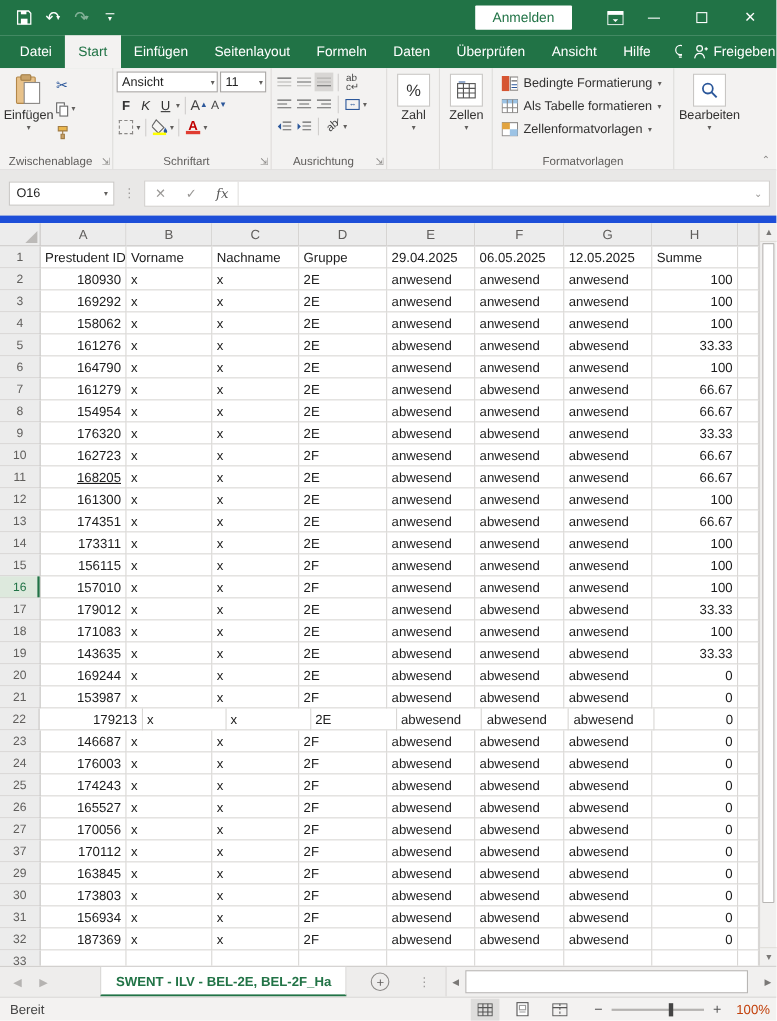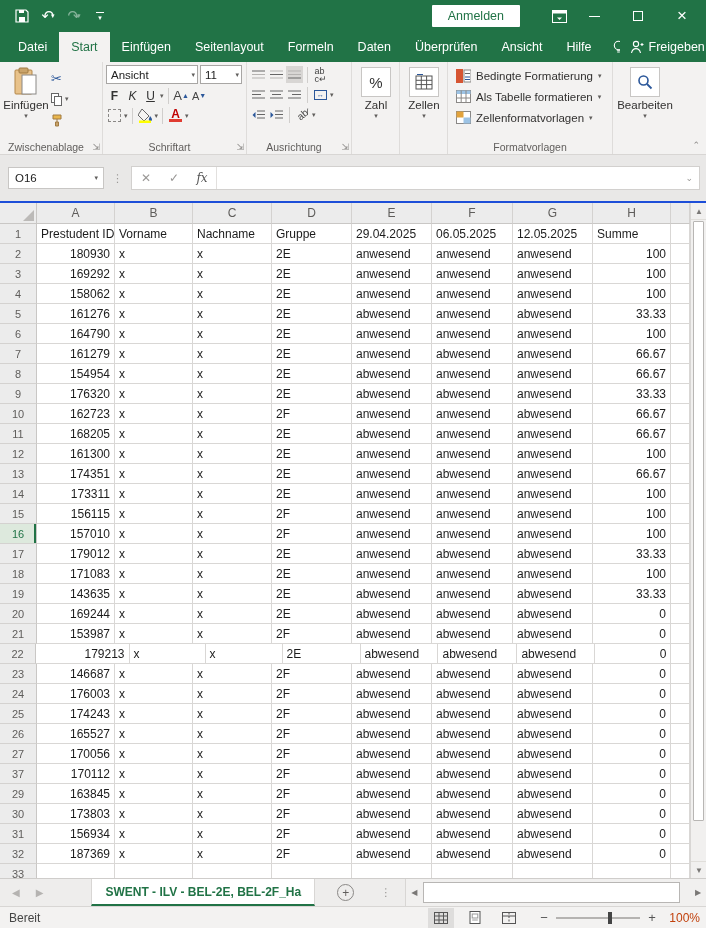--- a/index.html
+++ b/index.html
@@ -49,21 +49,21 @@
     font-size:11.5px; color:#222; padding:0 2px 0 4px; }
   .combo .caret { margin-left:auto; padding-left:4px; }
   .iconrow { display:flex; align-items:center; gap:1px; margin-top:3px; }
   .ibtn { min-width:17px; height:17px; display:flex; align-items:center; justify-content:center; color:#444; }
   .sep-v { width:1px; height:16px; background:#d0cecc; margin:0 3px; }
   .fk { font-size:12px; color:#333; width:14px; text-align:center; }
   .stylebtn { display:flex; align-items:center; gap:5px; font-size:11.5px; color:#323130; height:21px; padding:0 2px; white-space:nowrap; }
   .collapse { position:absolute; right:6px; bottom:4px; color:#8a8886; font-size:9px; }
   
   .fbar { position:absolute; top:155px; left:0; width:706px; height:48px; background:#e9e8e7;
-    border-bottom:2px solid #1d4ed8; display:flex; align-items:center; }
+    border-bottom:7px solid #1d4ed8; display:flex; align-items:center; }
   .namebox { margin-left:8px; width:96px; height:22px; background:#fff; border:1px solid #c8c6c4;
     display:flex; align-items:center; font-size:11.5px; color:#222; padding-left:6px; }
   .namebox .caret { margin-left:auto; padding-right:5px; }
   .dots3 { color:#9a9896; font-size:11px; margin:0 8px; letter-spacing:0; }
   .fpanel { flex:1; height:24px; background:#fff; border:1px solid #d2d0ce; display:flex; align-items:center; margin-right:6px; }
   .fbtn { width:28px; height:100%; display:flex; align-items:center; justify-content:center; color:#9a9896; font-size:12px; }
   .fx { font-family:"DejaVu Serif", serif; font-style:italic; font-size:12px; color:#555; }
   .fdiv { width:1px; height:100%; background:#e2e0de; }
   .finput { flex:1; height:100%; font-size:12px; padding-left:6px; color:#222; }
   .fexpand { color:#9a9896; font-size:9px; padding:0 6px; }
@@ -595,21 +595,21 @@
         <div class="cell al" style="width: 79px;">x</div>
         <div class="cell al" style="width: 80px;">2F</div>
         <div class="cell al" style="width: 80px;">anwesend</div>
         <div class="cell al" style="width: 81px;">anwesend</div>
         <div class="cell al" style="width: 80px;">abwesend</div>
         <div class="cell ar" style="width: 78px;">66.67</div>
         <div class="cell al" style="width: 19px;"></div>
       </div>
       <div class="grow">
         <div class="rownum">11</div>
-        <div class="cell ar" style="width: 78px;">168205</div>
+        <div class="cell ar" style="width: 78px; text-decoration: underline;">168205</div>
         <div class="cell al" style="width: 78px;">x</div>
         <div class="cell al" style="width: 79px;">x</div>
         <div class="cell al" style="width: 80px;">2E</div>
         <div class="cell al" style="width: 80px;">abwesend</div>
         <div class="cell al" style="width: 81px;">anwesend</div>
         <div class="cell al" style="width: 80px;">anwesend</div>
         <div class="cell ar" style="width: 78px;">66.67</div>
         <div class="cell al" style="width: 19px;"></div>
       </div>
       <div class="grow">

